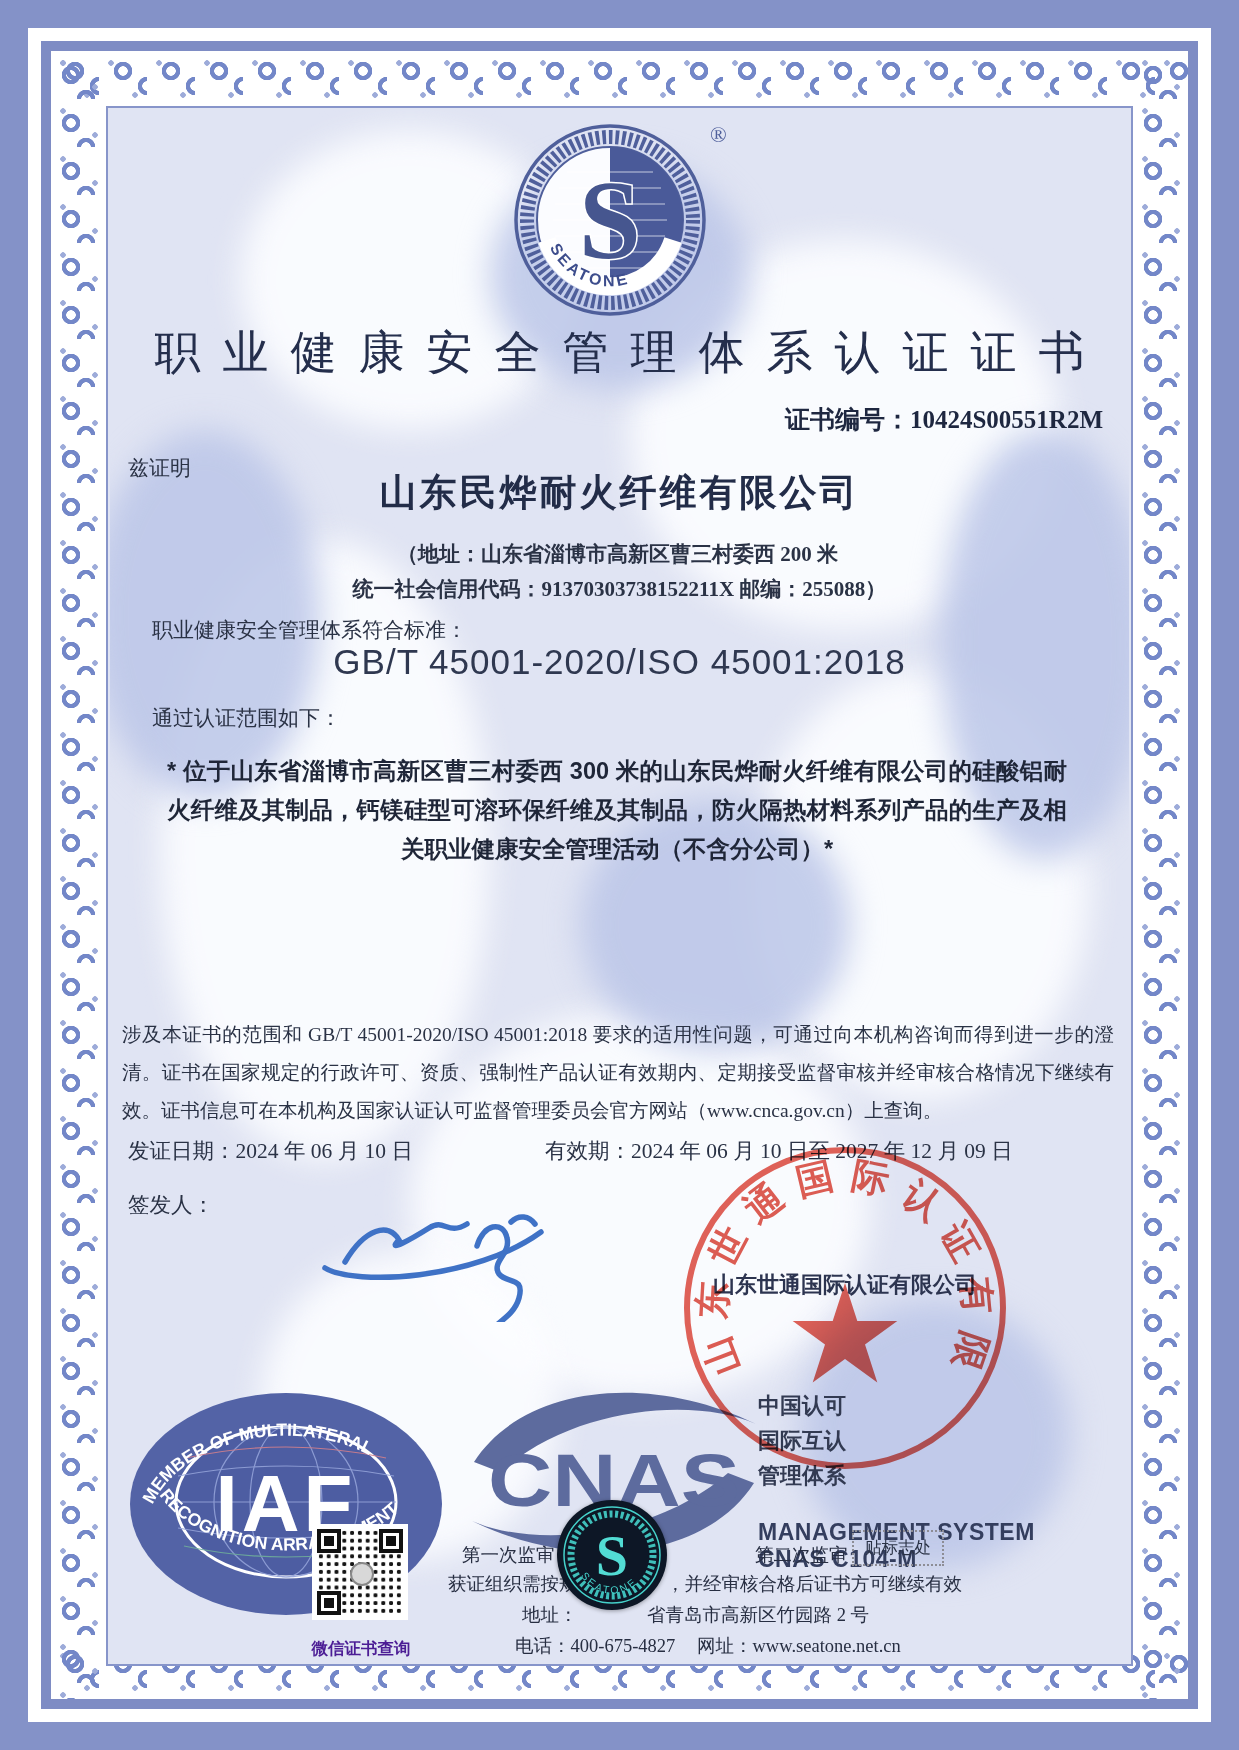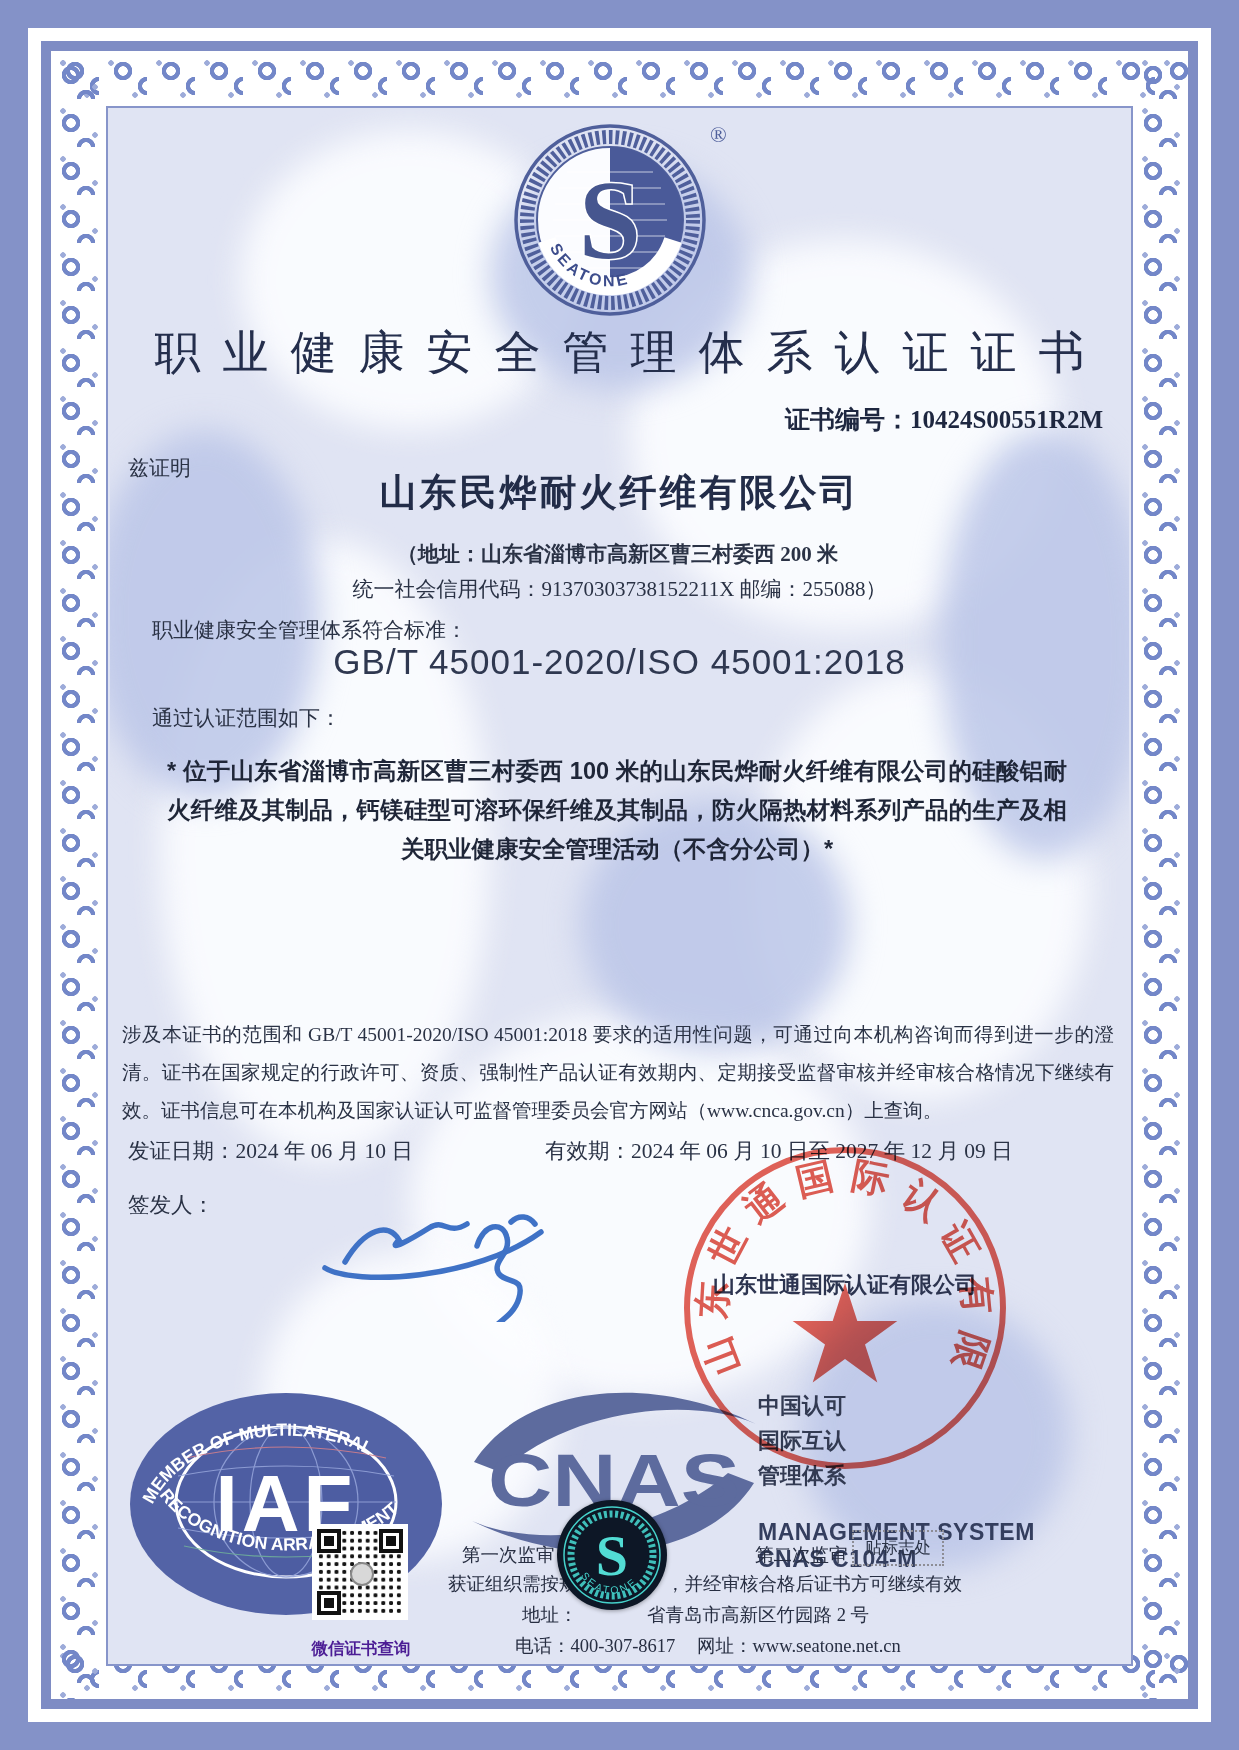--- a/index.html
+++ b/index.html
@@ -35,21 +35,21 @@
   .blob.w{background:rgba(252,253,255,0.9);}
   .blob.d{background:rgba(187,198,231,0.85);}
   
   .title{left:0;right:0;top:212px;text-align:center;font-size:46px;font-weight:normal;
          letter-spacing:22px;text-indent:22px;color:#242e4c;}
   .certno{right:26px;top:293px;font-size:25px;font-weight:bold;color:#1e2740;}
   .certify{left:18px;top:344px;font-size:21px;}
   .company{left:0;right:0;top:358px;text-align:center;font-size:37px;font-weight:bold;
            font-family:"Liberation Sans",sans-serif;letter-spacing:3px;color:#222c48;}
   .addr1{left:0;right:4px;top:430px;text-align:center;font-size:21px;font-weight:bold;}
-  .addr2{left:0;right:0;top:465px;text-align:center;font-size:21px;font-weight:normal;}
+  .addr2{left:0;right:0;top:465px;text-align:center;font-size:21px;font-weight:bold;}
   .lbl{left:18px;font-size:21px;margin-left:24px;}
   .std{left:0;right:0;top:532px;text-align:center;font-size:35px;color:#2f3850;
        font-family:"Liberation Sans",sans-serif;letter-spacing:1px;}
   .scope{left:57px;width:900px;top:642px;font-size:23.5px;font-weight:600;line-height:39px;
          font-family:"Liberation Sans",sans-serif;color:#1f2638;
          text-align:justify;text-align-last:center;}
   .legal{left:12px;width:992px;top:906px;font-size:19.5px;line-height:38px;text-align:justify;}
   .daterow{font-size:21.5px;top:1026px;}
   .signer{left:18px;top:1080px;font-size:21.5px;}
   .issuer{left:555px;width:360px;top:1160px;text-align:center;font-size:22px;font-weight:bold;color:#2c3450;z-index:2;}
@@ -131,21 +131,21 @@
     <div class="abs certno"><span>证书编号：</span><span>10424S00551R2M</span></div>
 
     <div class="abs certify">兹证明</div>
     <div class="abs company">山东民烨耐火纤维有限公司</div>
     <div class="abs addr1">（地址：山东省淄博市高新区曹三村委西 200 米</div>
     <div class="abs addr2">统一社会信用代码：91370303738152211X 邮编：255088）</div>
 
     <div class="abs lbl" style="top:506px;">职业健康安全管理体系符合标准：</div>
     <div class="abs std">GB/T 45001-2020/ISO 45001:2018</div>
     <div class="abs lbl" style="top:594px;">通过认证范围如下：</div>
-    <div class="abs scope">* 位于山东省淄博市高新区曹三村委西 100 米的山东民烨耐火纤维有限公司的硅酸铝耐火纤维及其制品，钙镁硅型可溶环保纤维及其制品，防火隔热材料系列产品的生产及相关职业健康安全管理活动（不含分公司）*</div>
+    <div class="abs scope">* 位于山东省淄博市高新区曹三村委西 300 米的山东民烨耐火纤维有限公司的硅酸铝耐火纤维及其制品，钙镁硅型可溶环保纤维及其制品，防火隔热材料系列产品的生产及相关职业健康安全管理活动（不含分公司）*</div>
     <div class="abs legal">涉及本证书的范围和 GB/T 45001-2020/ISO 45001:2018 要求的适用性问题，可通过向本机构咨询而得到进一步的澄清。证书在国家规定的行政许可、资质、强制性产品认证有效期内、定期接受监督审核并经审核合格情况下继续有效。证书信息可在本机构及国家认证认可监督管理委员会官方网站（www.cnca.gov.cn）上查询。</div>
 
     <div class="abs daterow" style="left:18px;"><span>发证日期：</span><span>2024 年 06 月 10 日</span></div>
     <div class="abs daterow" style="left:435px;"><span>有效期：</span><span>2024 年 06 月 10 日至 2027 年 12 月 09 日</span></div>
 
     <div class="abs signer">签发人：</div>
 
     <svg class="abs sig" viewBox="0 0 240 120">
       <g fill="none" stroke="#3f72c6" stroke-width="5.5" stroke-linecap="round">
         <path d="M 10,66 C 40,84 160,78 226,30"></path>
@@ -213,21 +213,21 @@
     </div>
     <div class="abs qr-cap">微信证书查询</div>
 
     <div class="abs small" style="left:352px;top:1432px;">第一次监审</div>
     <div class="abs small" style="left:645px;top:1432px;">第二次监审</div>
     <div class="abs sticker">贴标志处</div>
     <div class="abs small" style="left:338px;top:1461px;">获证组织需按规</div>
     <div class="abs small" style="left:556px;top:1461px;">，并经审核合格后证书方可继续有效</div>
     <div class="abs small" style="left:412px;top:1492px;">地址：</div>
     <div class="abs small" style="left:537px;top:1492px;">省青岛市高新区竹园路 2 号</div>
-    <div class="abs small" style="left:405px;top:1523px;"><span>电话：</span><span>400-307-8617</span></div>
+    <div class="abs small" style="left:405px;top:1523px;"><span>电话：</span><span>400-675-4827</span></div>
     <div class="abs small" style="left:587px;top:1523px;"><span>网址：</span><span>www.seatone.net.cn</span></div>
 
     <svg class="abs seal" viewBox="0 0 114 114">
       <circle cx="57" cy="57" r="55" fill="#0d1726"></circle>
       <circle cx="57" cy="57" r="48" fill="none" stroke="#45d2cb" stroke-width="1.5"></circle>
       <circle cx="57" cy="57" r="41" fill="none" stroke="#45d2cb" stroke-width="7" stroke-dasharray="3 2.6" opacity="0.9"></circle>
       <text x="57" y="77" text-anchor="middle" font-family="Liberation Serif, serif" font-size="58" font-weight="bold" fill="#52dcd4">S</text>
       <path id="sealarc" d="M 24,74 A 36,36 0 0 0 90,74" fill="none"></path>
       <text font-family="Liberation Sans, sans-serif" font-size="10.5" fill="#45d2cb" letter-spacing="2.5">
         <textPath href="#sealarc" startOffset="4">SEATONE</textPath>

